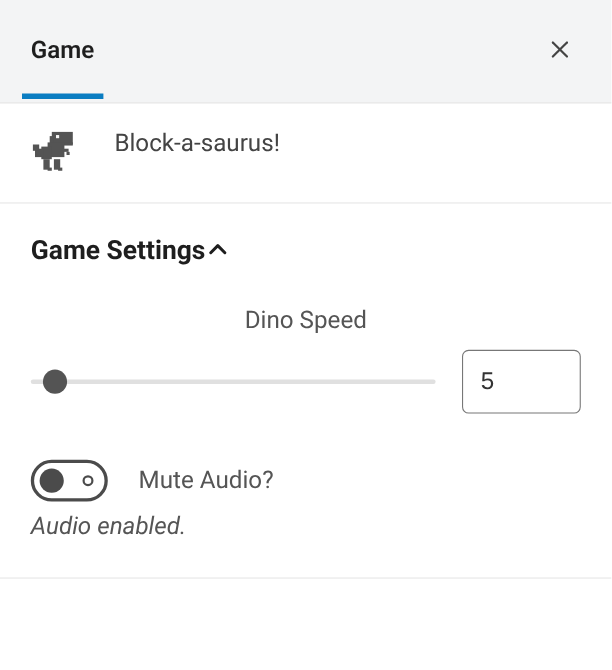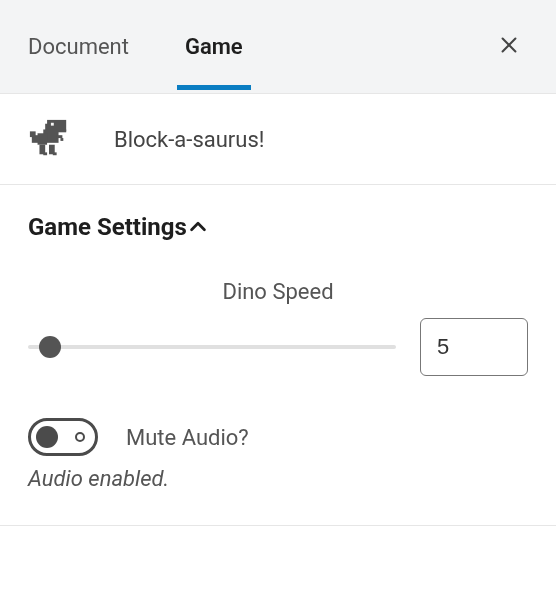--- a/index.html
+++ b/index.html
@@ -45,24 +45,23 @@
     margin-left: auto;
     font-size: 28px;
     color: #444;
     cursor: pointer;
     padding: 8px;
     line-height: 1;
     user-select: none;
   }
   .block-header {
     display: flex;
-    align-items: center;
+    align-items: flex-start;
     padding: 24px 28px;
     border-bottom: 1px solid #e6e6e6;
-    gap: 10px;
   }
   .block-icon {
     width: 42px; height: 42px;
     margin-right: 34px;
   }
   .block-title {
     font-size: 22px;
     color: #444;
   }
   .section {
@@ -172,21 +171,20 @@
     color: #555;
     margin-top: 10px;
   }
 </style>
 </head>
 <body>
 
 <div class="panel">
 
   <div class="tabbar">
-    <div class="tab">Document</div>
     <div class="tab active">Game</div>
     <div class="close-btn">
       <svg viewBox="0 0 24 24" width="22" height="22" fill="none" stroke="#444" stroke-width="2.2" stroke-linecap="round">
         <line x1="5" y1="5" x2="19" y2="19"></line>
         <line x1="19" y1="5" x2="5" y2="19"></line>
       </svg>
     </div>
   </div>
 
   <div class="block-header">

